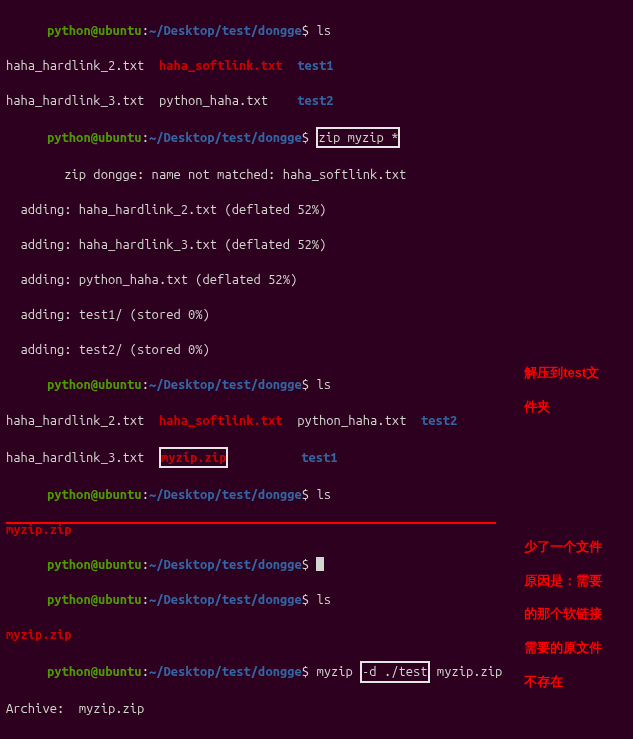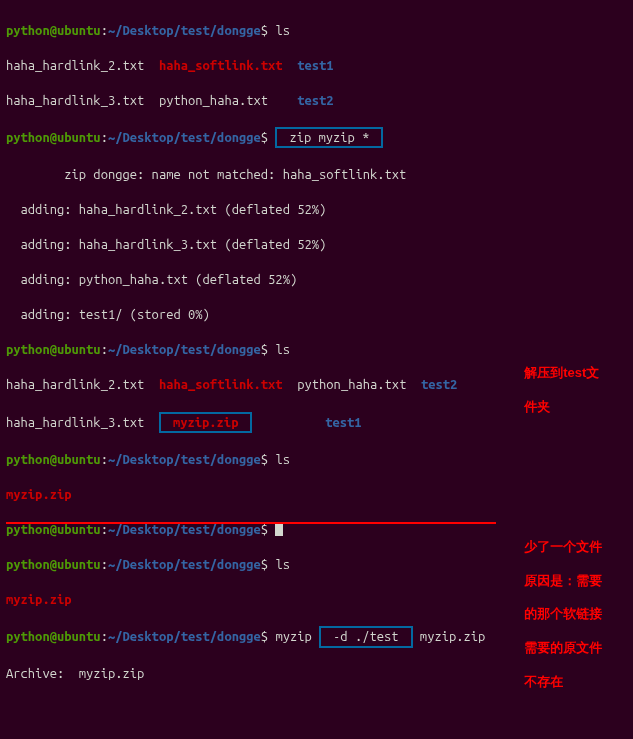--- a/index.html
+++ b/index.html
@@ -11,27 +11,27 @@
     width: 633px;
   }
   .terminal {
     background: #2c001e;
     padding: 4px 6px;
     line-height: 1.35;
     white-space: pre;
     position: relative;
   }
   .line { display: block; white-space: pre; }
-  .user { color: #4e9a06; font-weight: bold; }
+  .user { color: #4e9a06; font-weight: bold; margin-left: 41px; }
   .path { color: #3465a4; font-weight: bold; }
   .white { color: #d3d7cf; }
   .red { color: #cc0000; font-weight: bold; }
   .bluefile { color: #3465a4; font-weight: bold; }
   .cursor { background: #d3d7cf; color: #2c001e; display:inline-block; width:8px; height:14px; vertical-align: text-bottom;}
-  .box-green { border: 2px solid #0369a1; padding: 0 12px; display:inline-block; }
+  .box-green { border: 2px solid #e5e5e5; padding: 0 0; display:inline-block; }
   .note {
     position: absolute;
     right: 6px;
     color: #ff0000;
     font-family: "Microsoft YaHei", sans-serif;
     font-size: 13px;
     font-weight: bold;
     line-height: 1.3;
     width: 110px;
     text-align: left;
@@ -51,20 +51,21 @@
 <div class="terminal">
 <span class="line"><span class="user">python@ubuntu</span><span class="white">:</span><span class="path">~/Desktop/test/dongge</span><span class="white">$</span><span class="white"> </span><span class="white">ls</span></span>
 <span class="line"><span class="white">haha_hardlink_2.txt</span><span class="white">  </span><span class="red">haha_softlink.txt</span><span class="white">  </span><span class="bluefile">test1</span></span>
 <span class="line"><span class="white">haha_hardlink_3.txt</span><span class="white">  </span><span class="white">python_haha.txt</span><span class="white">    </span><span class="bluefile">test2</span></span>
 <span class="line"><span class="user">python@ubuntu</span><span class="white">:</span><span class="path">~/Desktop/test/dongge</span><span class="white">$</span><span class="white"> </span><span class="box-green"><span class="white">zip myzip *</span></span></span>
 <span class="line white">        zip dongge: name not matched: haha_softlink.txt</span>
 <span class="line white">  adding: haha_hardlink_2.txt (deflated 52%)</span>
 <span class="line white">  adding: haha_hardlink_3.txt (deflated 52%)</span>
 <span class="line white">  adding: python_haha.txt (deflated 52%)</span>
 <span class="line white">  adding: test1/ (stored 0%)</span>
+<span class="line white">  adding: test2/ (stored 0%)</span>
 <span class="line"><span class="user">python@ubuntu</span><span class="white">:</span><span class="path">~/Desktop/test/dongge</span><span class="white">$</span><span class="white"> </span><span class="white">ls</span></span>
 <span class="line"><span class="white">haha_hardlink_2.txt</span><span class="white">  </span><span class="red">haha_softlink.txt</span><span class="white">  </span><span class="white">python_haha.txt</span><span class="white">  </span><span class="bluefile">test2</span></span>
 <span class="line"><span class="white">haha_hardlink_3.txt</span><span class="white">  </span><span class="box-green"><span class="red">myzip.zip</span></span><span class="white">          </span><span class="bluefile">test1</span></span>
 <span class="line"><span class="user">python@ubuntu</span><span class="white">:</span><span class="path">~/Desktop/test/dongge</span><span class="white">$</span><span class="white"> </span><span class="white">ls</span></span>
 <span class="line"><span class="red">myzip.zip</span></span>
 <span class="line"><span class="user">python@ubuntu</span><span class="white">:</span><span class="path">~/Desktop/test/dongge</span><span class="white">$</span><span class="white"> </span><span class="cursor"></span></span>
 <span class="line"><span class="user">python@ubuntu</span><span class="white">:</span><span class="path">~/Desktop/test/dongge</span><span class="white">$</span><span class="white"> </span><span class="white">ls</span></span>
 <span class="line"><span class="red">myzip.zip</span></span>
 <span class="line"><span class="user">python@ubuntu</span><span class="white">:</span><span class="path">~/Desktop/test/dongge</span><span class="white">$</span><span class="white"> </span><span class="white">myzip </span><span class="box-green"><span class="white">-d ./test</span></span><span class="white"> myzip.zip</span></span>
 <span class="line white">Archive:  myzip.zip</span>

